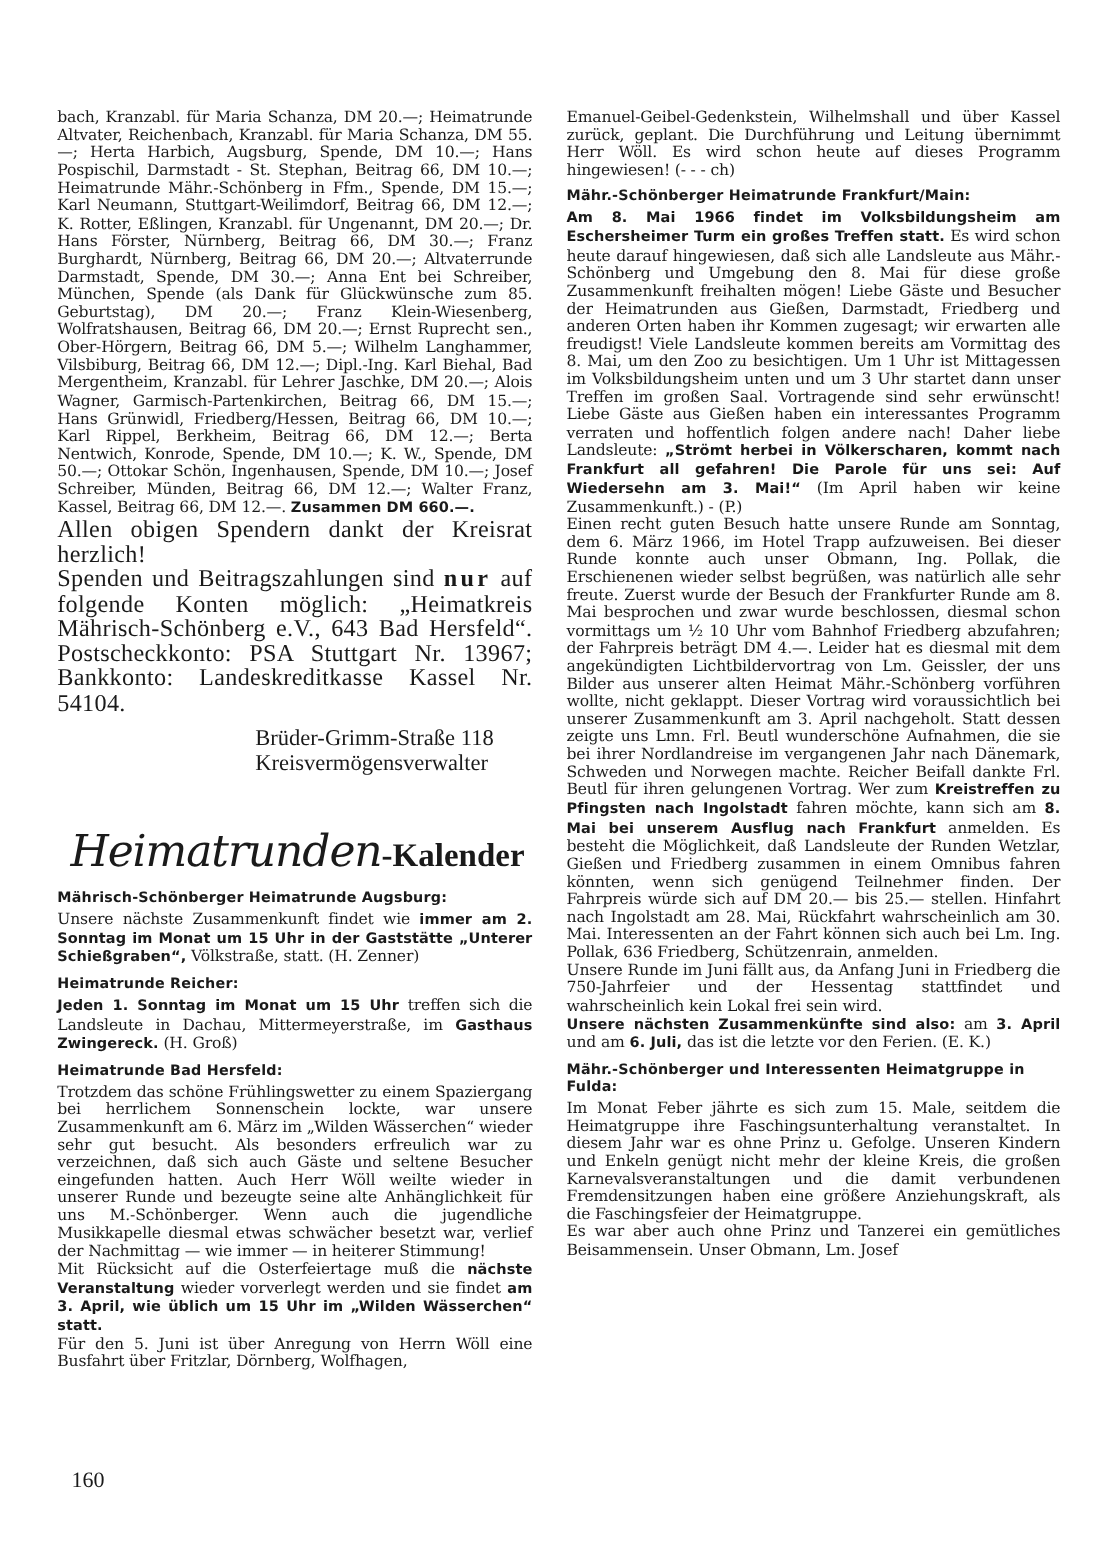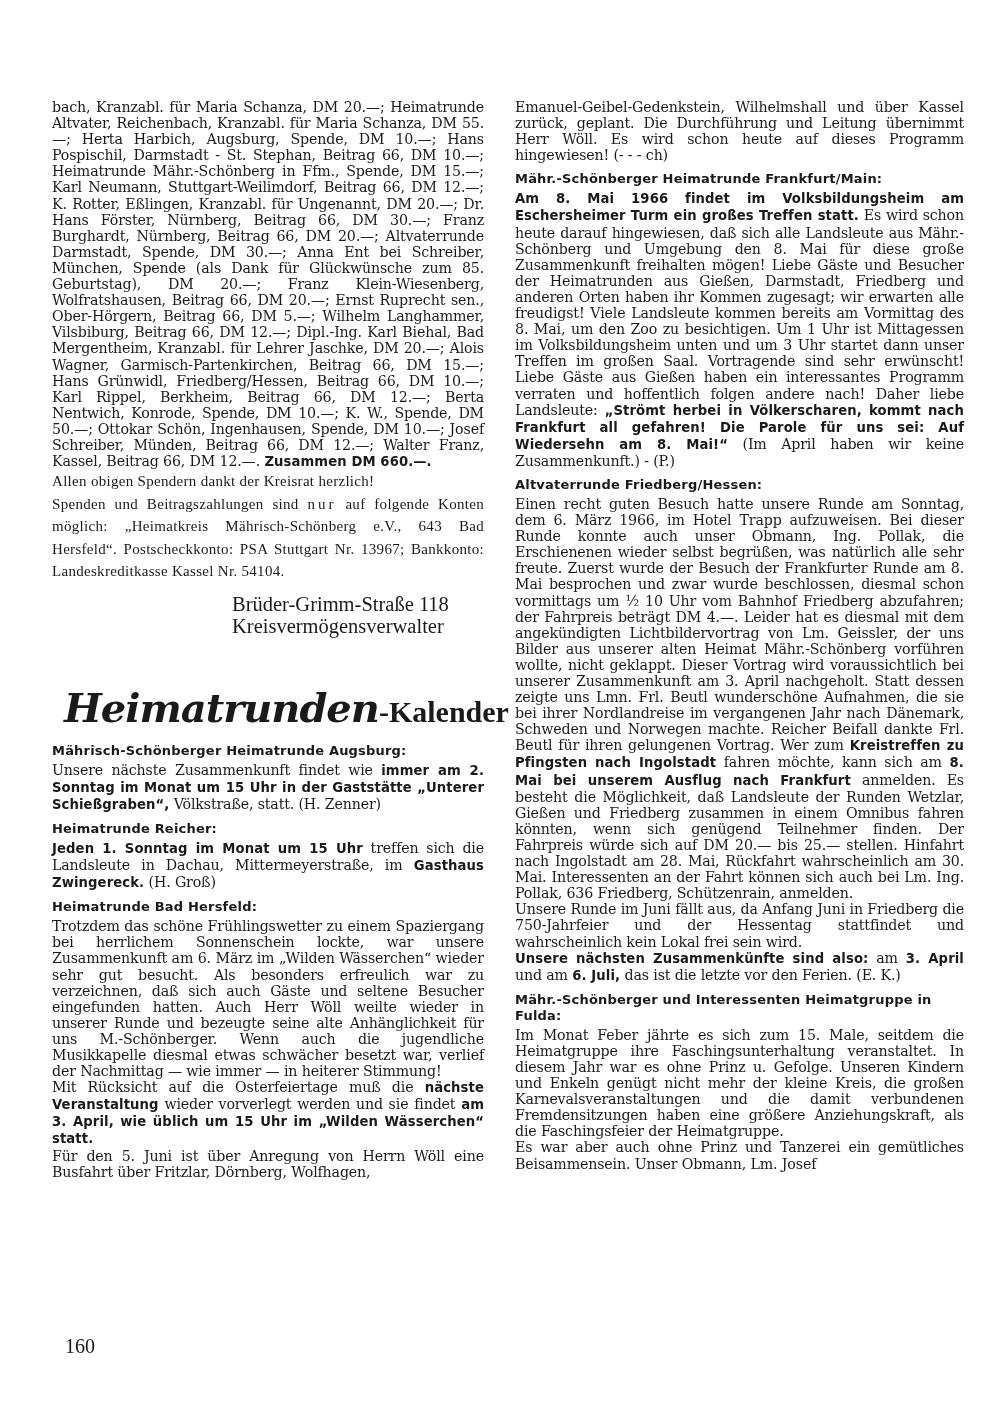--- a/index.html
+++ b/index.html
@@ -14,29 +14,29 @@
     font-size: 14.2px; line-height: 16.1px; text-align: justify;
     letter-spacing: -0.15px;
   }
   .body-text b, .bold { font-family: "DejaVu Sans", sans-serif; font-weight: bold; font-size: 13.2px; letter-spacing: 0.1px; }
   .heading {
     font-family: "DejaVu Sans", sans-serif; font-weight: bold;
     font-size: 13px; line-height: 16px; margin-top: 8px; margin-bottom: 3px;
     letter-spacing: 0.2px;
   }
   .big-text {
-    font-family: "Liberation Serif", serif; font-size: 15px; line-height: 22.5px;
+    font-family: "Liberation Serif", serif; font-size: 22px; line-height: 22.5px;
     text-align: justify; letter-spacing: 0.3px;
   }
-  .big-text .spaced { font-weight: normal; letter-spacing: 3px; }
+  .big-text .spaced { font-weight: bold; letter-spacing: 3px; }
   .signature { margin-left: 180px; margin-top: 10px; font-family: "Liberation Serif", serif; font-size: 20.5px; line-height: 22.5px; }
   .signature .name { font-weight: bold; margin-bottom: 10px; }
   .calendar-title { margin-top: 46px; margin-bottom: 12px; white-space: nowrap; padding-left: 12px; }
   .calendar-title .script {
-    font-family: "DejaVu Serif", serif; font-style: italic; font-weight: bold;
+    font-family: "DejaVu Serif", serif; font-style: italic; font-weight: normal;
     font-size: 40px; letter-spacing: -1px;
   }
   .calendar-title .plain {
     font-family: "Liberation Serif", serif; font-weight: bold; font-size: 30px;
   }
   .page-number {
     position: absolute; left: 65px; top: 1291px;
     font-family: "Liberation Serif", serif; font-size: 20px; margin-top: 44px;
   }
 </style>
@@ -93,25 +93,24 @@
     <p class="body-text">Für den 5. Juni ist über Anregung von Herrn Wöll eine Busfahrt über Fritzlar, Dörnberg, Wolfhagen,</p>
   </div>
 
   <div class="col col-right">
     <p class="body-text">Emanuel-Geibel-Gedenkstein, Wilhelmshall und über Kassel zurück, geplant. Die Durchführung und Leitung übernimmt Herr Wöll. Es wird schon heute auf dieses Programm hingewiesen! (- - - ch)</p>
 
     <div class="heading">Mähr.-Schönberger Heimatrunde Frankfurt/Main:</div>
     <p class="body-text">
       <b>Am 8. Mai 1966 findet im Volksbildungsheim am Eschersheimer Turm ein großes Treffen statt.</b>
       <span>Es wird schon heute darauf hingewiesen, daß sich alle Landsleute aus Mähr.-Schönberg und Umgebung den 8. Mai für diese große Zusammenkunft freihalten mögen! Liebe Gäste und Besucher der Heimatrunden aus Gießen, Darmstadt, Friedberg und anderen Orten haben ihr Kommen zugesagt; wir erwarten alle freudigst! Viele Landsleute kommen bereits am Vormittag des 8. Mai, um den Zoo zu besichtigen. Um 1 Uhr ist Mittagessen im Volksbildungsheim unten und um 3 Uhr startet dann unser Treffen im großen Saal. Vortragende sind sehr erwünscht! Liebe Gäste aus Gießen haben ein interessantes Programm verraten und hoffentlich folgen andere nach! Daher liebe Landsleute:</span>
-      <b>„Strömt herbei in Völkerscharen, kommt nach Frankfurt all gefahren! Die Parole für uns sei: Auf Wiedersehn am 8. Mai!“</b>
+      <b>„Strömt herbei in Völkerscharen, kommt nach Frankfurt all gefahren! Die Parole für uns sei: Auf Wiedersehn am 3. Mai!“</b>
       <span>(Im April haben wir keine Zusammenkunft.) - (P.)</span>
     </p>
 
-    <div class="heading">Altvaterrunde Friedberg/Hessen:</div>
     <p class="body-text">
       <span>Einen recht guten Besuch hatte unsere Runde am Sonntag, dem 6. März 1966, im Hotel Trapp aufzuweisen. Bei dieser Runde konnte auch unser Obmann, Ing. Pollak, die Erschienenen wieder selbst begrüßen, was natürlich alle sehr freute. Zuerst wurde der Besuch der Frankfurter Runde am 8. Mai besprochen und zwar wurde beschlossen, diesmal schon vormittags um ½ 10 Uhr vom Bahnhof Friedberg abzufahren; der Fahrpreis beträgt DM 4.—. Leider hat es diesmal mit dem angekündigten Lichtbildervortrag von Lm. Geissler, der uns Bilder aus unserer alten Heimat Mähr.-Schönberg vorführen wollte, nicht geklappt. Dieser Vortrag wird voraussichtlich bei unserer Zusammenkunft am 3. April nachgeholt. Statt dessen zeigte uns Lmn. Frl. Beutl wunderschöne Aufnahmen, die sie bei ihrer Nordlandreise im vergangenen Jahr nach Dänemark, Schweden und Norwegen machte. Reicher Beifall dankte Frl. Beutl für ihren gelungenen Vortrag. Wer zum</span>
       <b>Kreistreffen zu Pfingsten nach Ingolstadt</b>
       <span>fahren möchte, kann sich am</span>
       <b>8. Mai bei unserem Ausflug nach Frankfurt</b>
       <span>anmelden. Es besteht die Möglichkeit, daß Landsleute der Runden Wetzlar, Gießen und Friedberg zusammen in einem Omnibus fahren könnten, wenn sich genügend Teilnehmer finden. Der Fahrpreis würde sich auf DM 20.— bis 25.— stellen. Hinfahrt nach Ingolstadt am 28. Mai, Rückfahrt wahrscheinlich am 30. Mai. Interessenten an der Fahrt können sich auch bei Lm. Ing. Pollak, 636 Friedberg, Schützenrain, anmelden.</span>
     </p>
     <p class="body-text">Unsere Runde im Juni fällt aus, da Anfang Juni in Friedberg die 750-Jahrfeier und der Hessentag stattfindet und wahrscheinlich kein Lokal frei sein wird.</p>
     <p class="body-text">
       <b>Unsere nächsten Zusammenkünfte sind also:</b>

